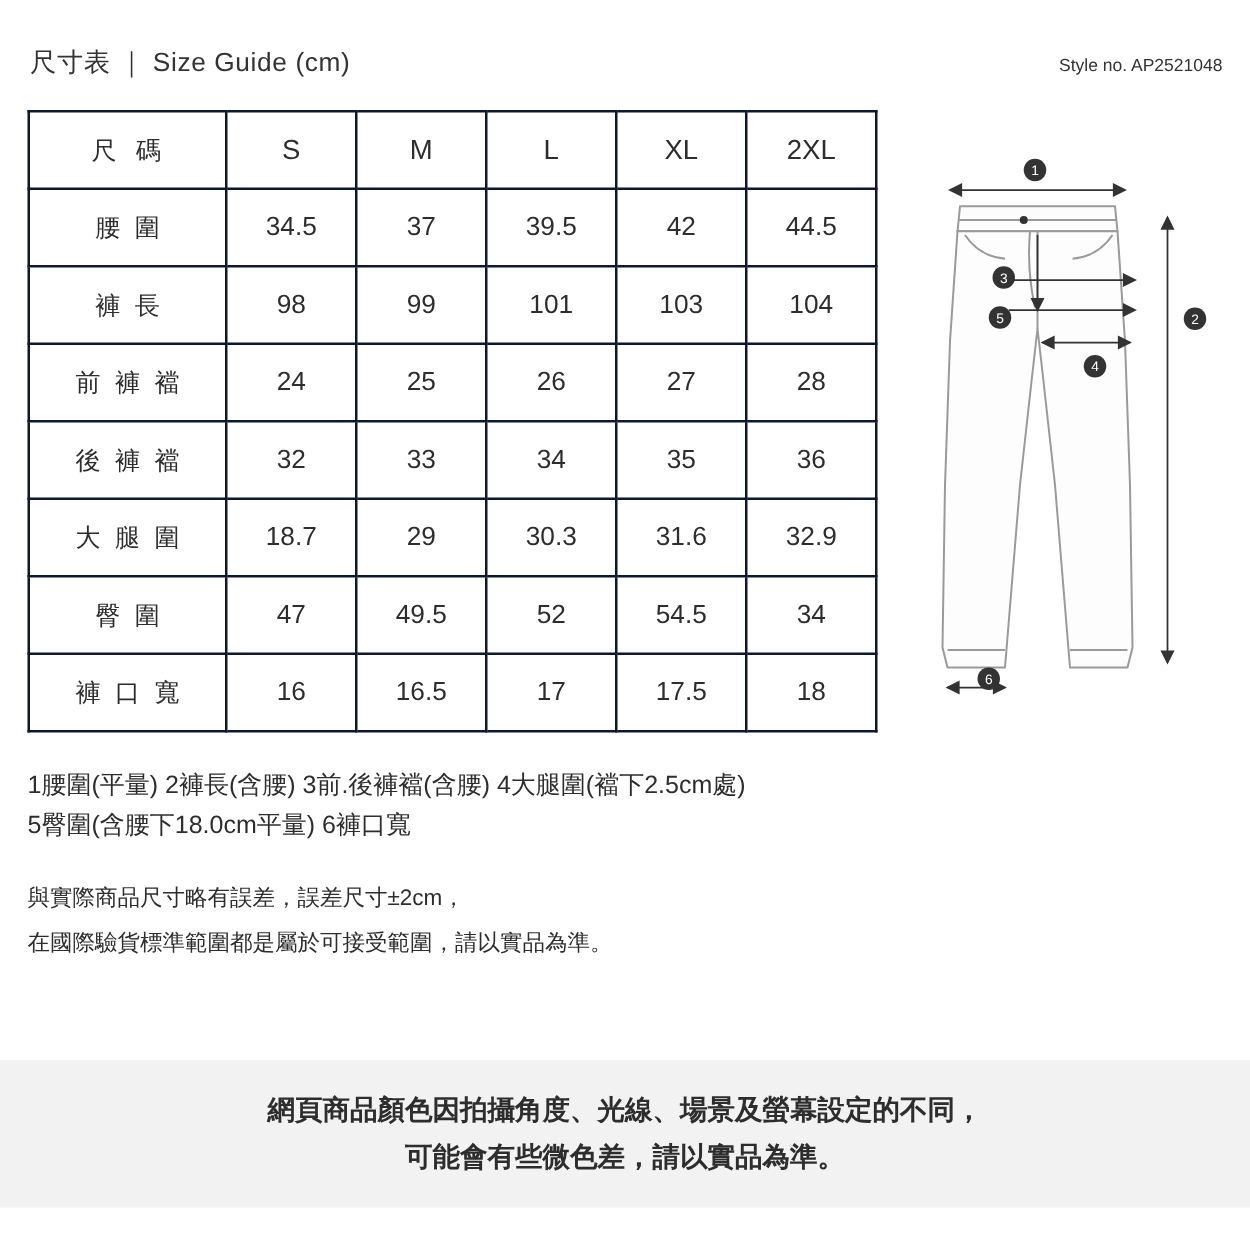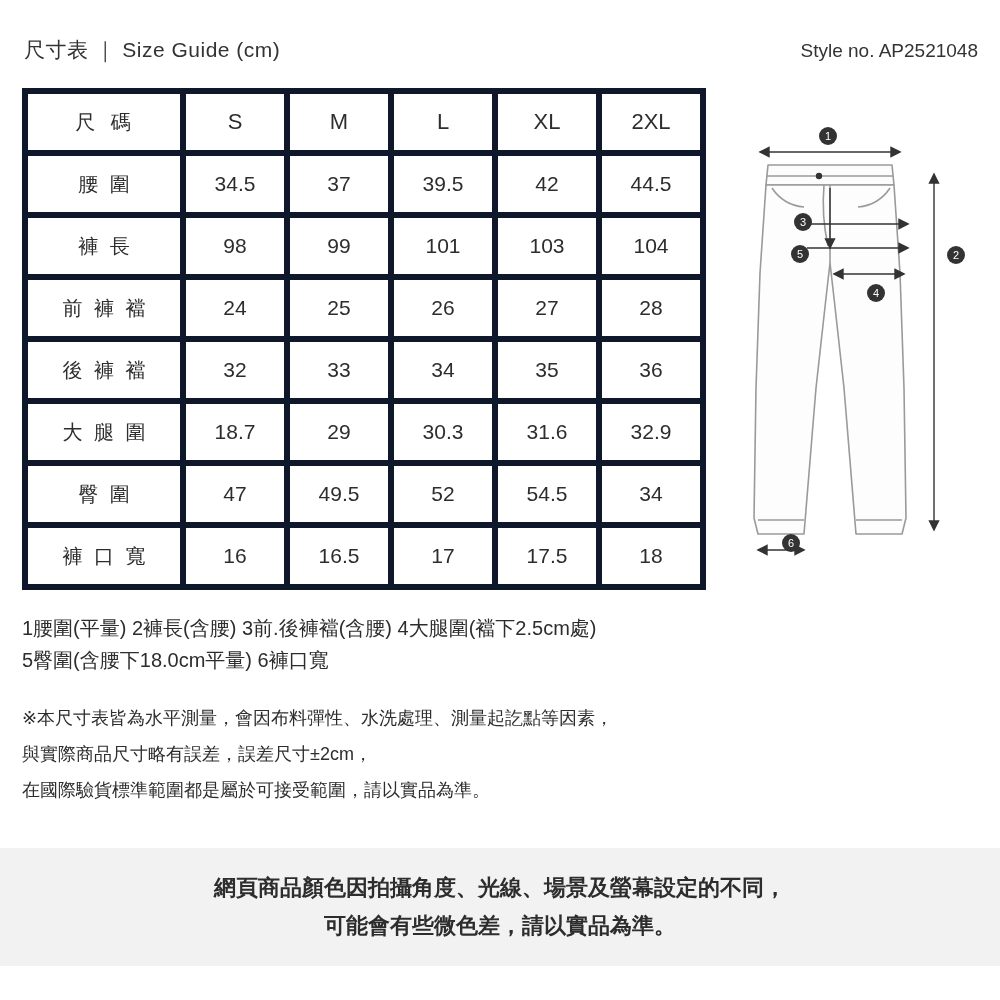--- a/index.html
+++ b/index.html
@@ -30,21 +30,21 @@
     justify-content: space-between;
     gap: 21px;
   }
   .header-left {
     font-size: 21px;
     letter-spacing: 0.5px;
     color: #333;
     white-space: nowrap;
   }
   .header-right {
-    font-size: 19px;
+    font-size: 14px;
     color: #333;
     white-space: nowrap;
   }
 
   
   .content {
     position: absolute;
     top: 88px;
     left: 22px;
     width: 958px;
@@ -53,21 +53,21 @@
 
   table.size-table {
     position: absolute;
     left: 0;
     top: 0;
     width: 678px;
     border-collapse: collapse;
     table-layout: fixed;
   }
   table.size-table td, table.size-table th {
-    border: 6px solid #0f172a;
+    border: 2px solid #0f172a;
     text-align: center;
     vertical-align: middle;
     font-weight: normal;
     height: 62px;
     font-size: 21px;
     color: #2d2d2d;
   }
   table.size-table col.c0 { width: 158px; }
   table.size-table col.cx { width: 104px; }
   table.size-table .rowhead {
@@ -316,21 +316,20 @@
       </svg>
     </div>
   </div>
 
   <div class="legend">
     <div class="line">1腰圍(平量)  2褲長(含腰)  3前.後褲襠(含腰)  4大腿圍(襠下2.5cm處)</div>
     <div class="line">5臀圍(含腰下18.0cm平量)  6褲口寬</div>
   </div>
 
   <div class="notes">
-    <div class="line">※本尺寸表皆為水平測量，會因布料彈性、水洗處理、測量起訖點等因素，</div>
     <div class="line">與實際商品尺寸略有誤差，誤差尺寸±2cm，</div>
     <div class="line">在國際驗貨標準範圍都是屬於可接受範圍，請以實品為準。</div>
   </div>
 
   <div class="footer">
     <div class="line">網頁商品顏色因拍攝角度、光線、場景及螢幕設定的不同，</div>
     <div class="line">可能會有些微色差，請以實品為準。</div>
   </div>
 
 </div>

